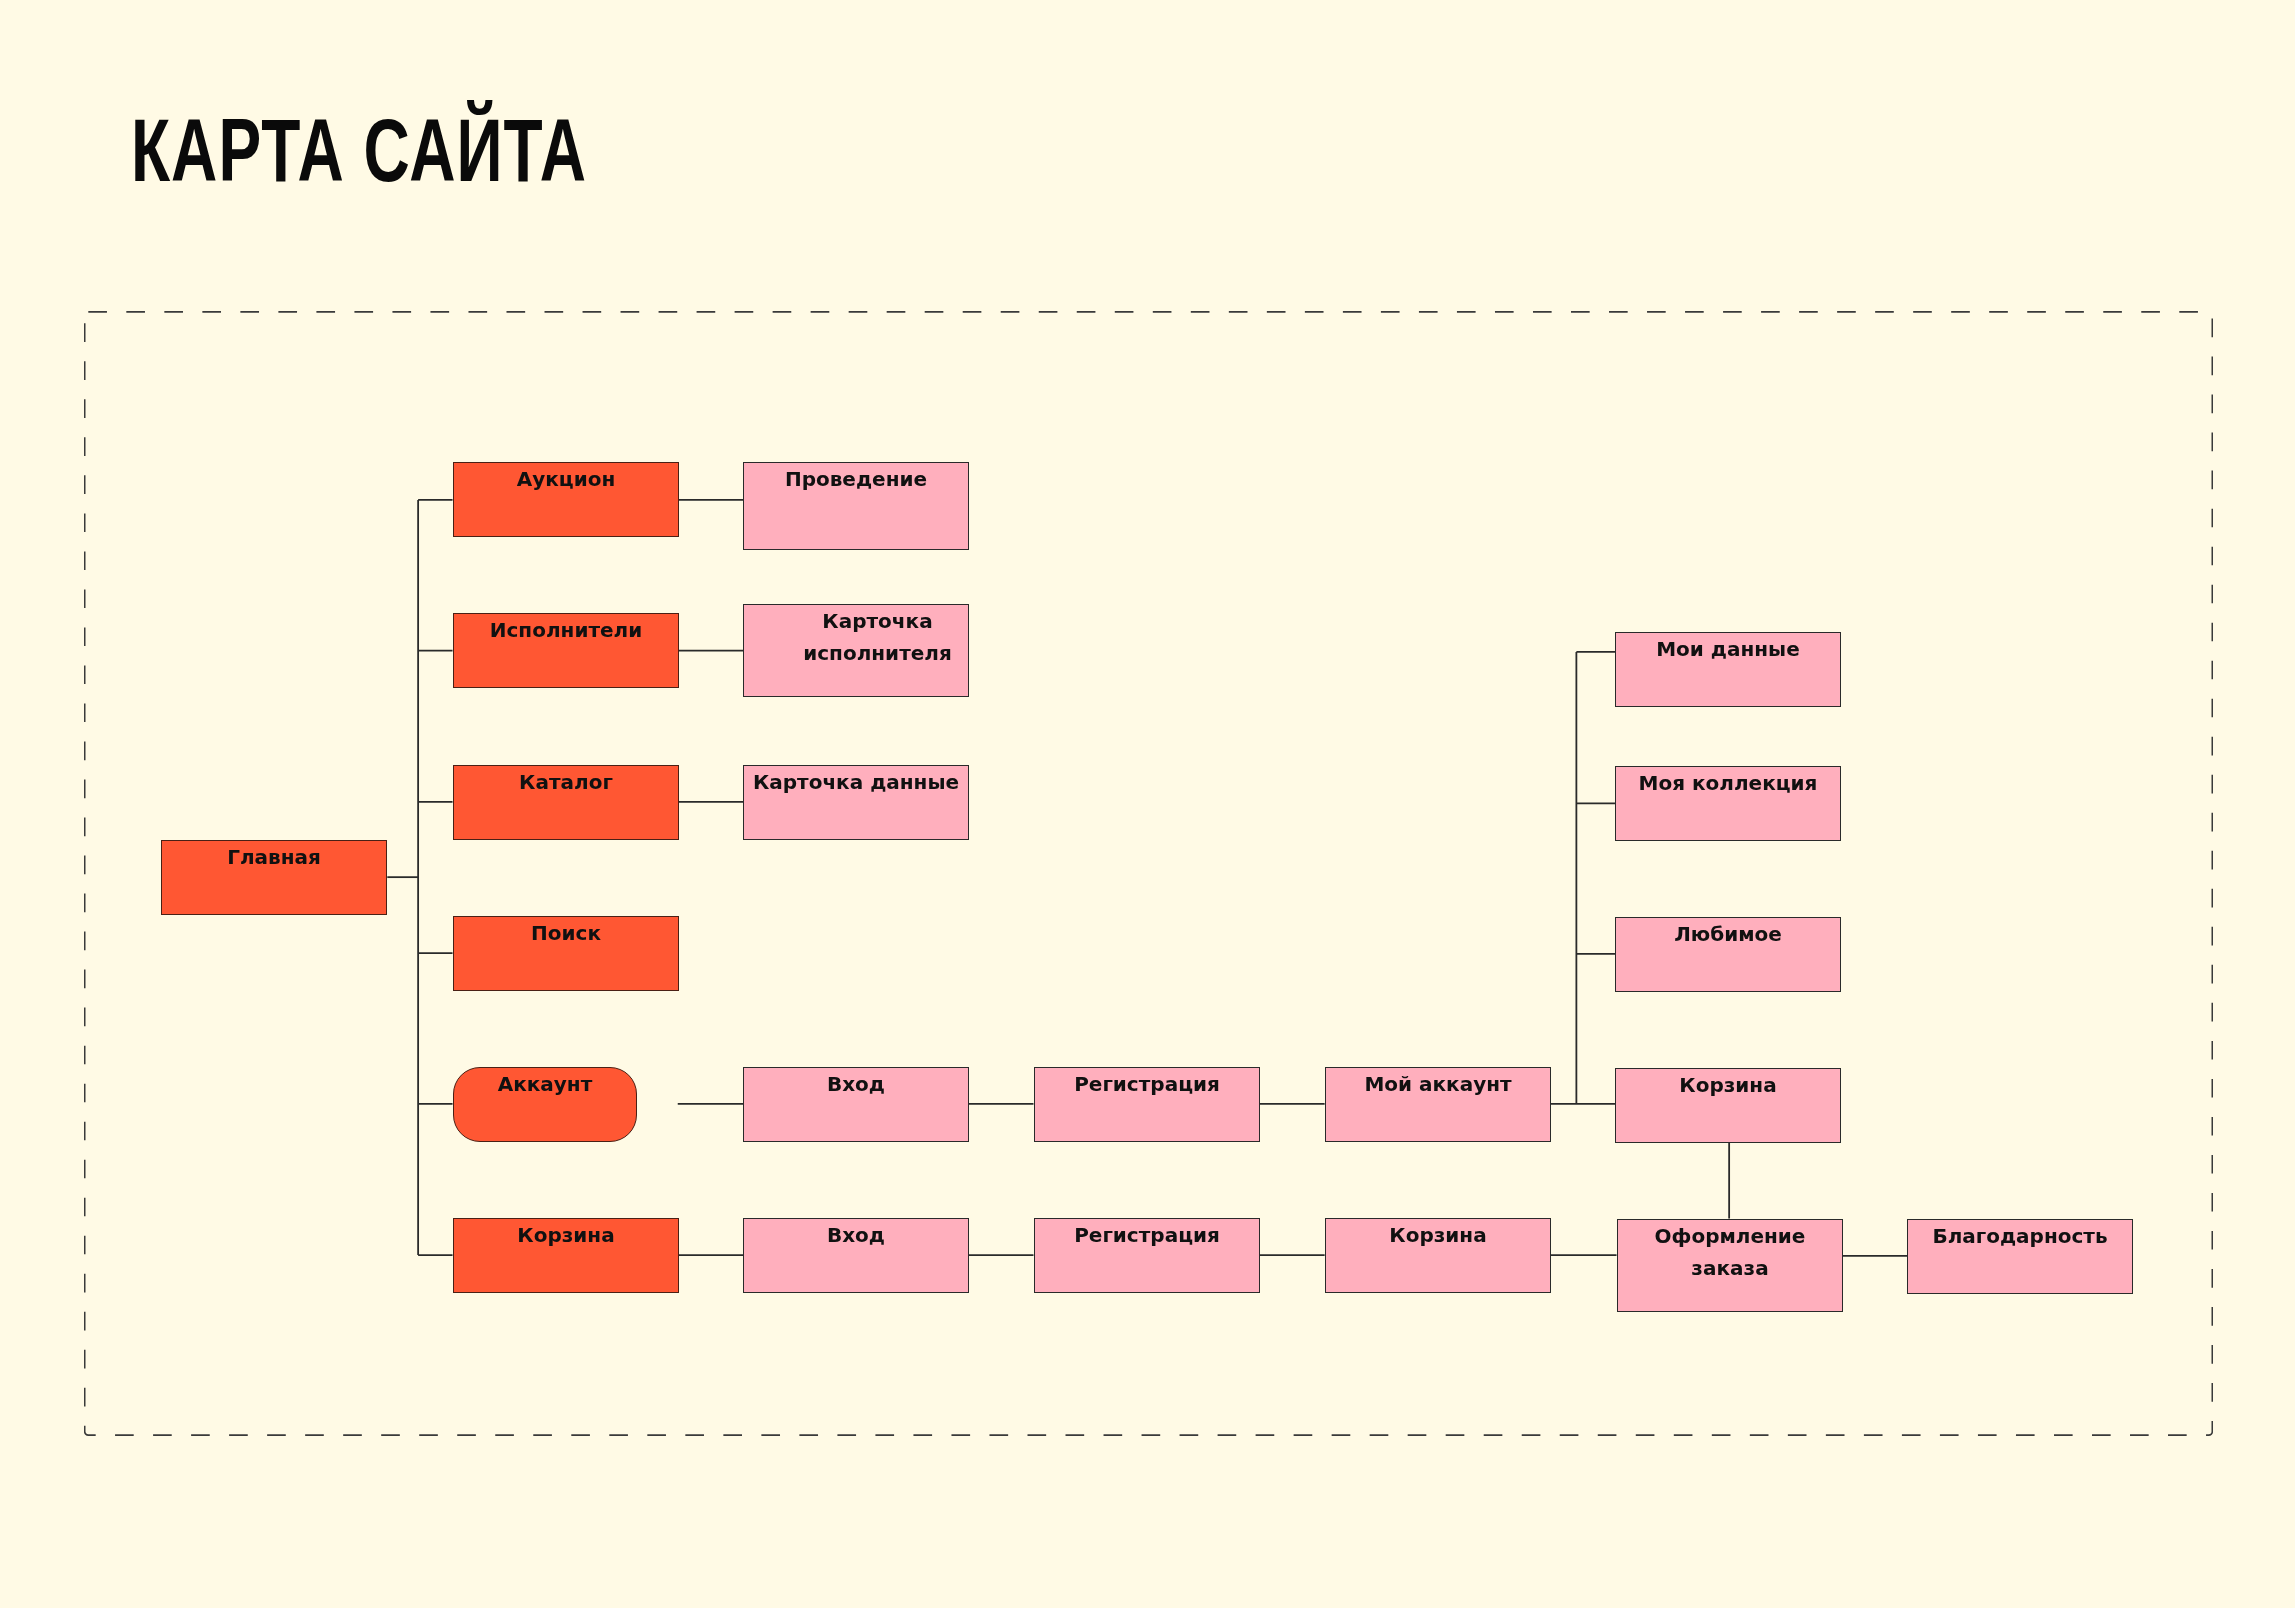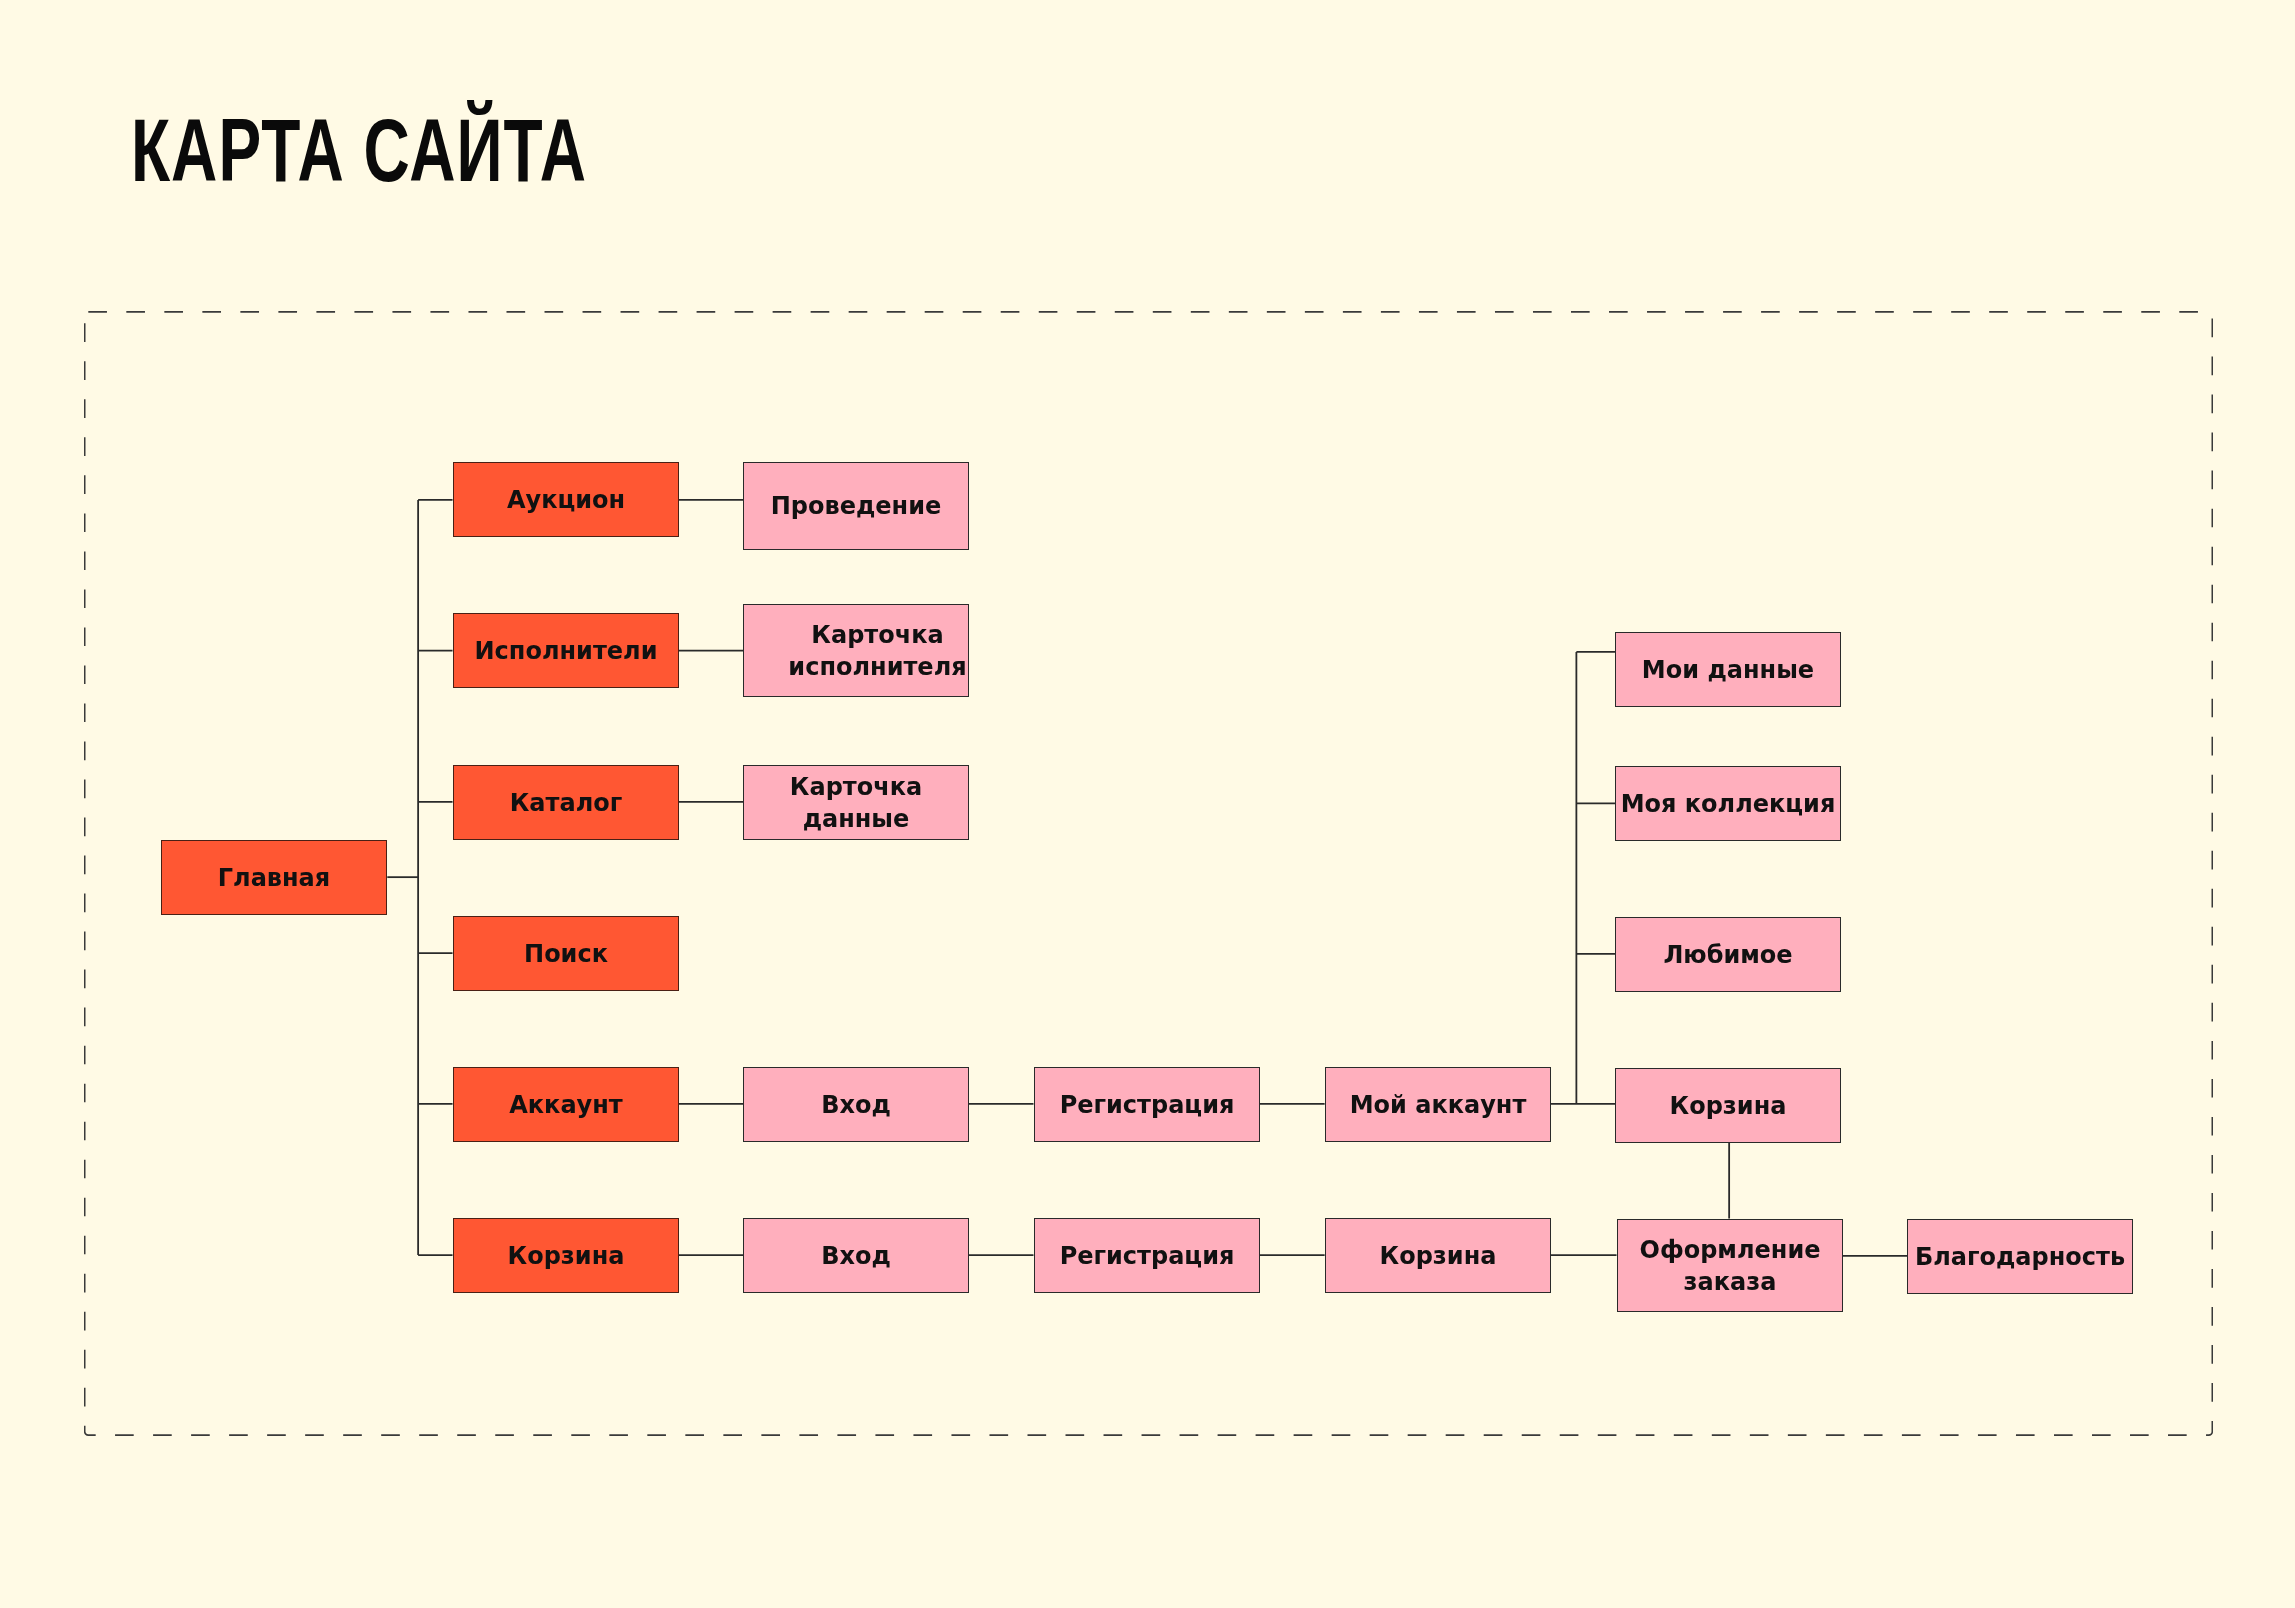--- a/index.html
+++ b/index.html
@@ -16,23 +16,23 @@
     transform: scaleX(0.72); transform-origin: left top;
   }
   .frame {
     position: absolute; left: 84px; top: 311px; width: 2129px; height: 1125px;
     box-sizing: border-box;
   }
   .frame svg { position: absolute; left: 0; top: 0; }
   .lines { position: absolute; left: 0; top: 0; }
   .node {
     position: absolute; box-sizing: border-box;
-    display: flex; align-items: center; justify-content: center; text-align: center;
+    display: flex; justify-content: center; text-align: center;
     font-family: "DejaVu Sans", sans-serif; font-weight: 600;
-    font-size: 24px; line-height: 32px; color: #111;
+    font-size: 20px; line-height: 32px; color: #111;
     border: 1.8px solid #2a2a2a; cursor: pointer;
   }
   .node.primary { background: #FF5733; border-color: #4a2015; }
   .node.secondary { background: #FFAFBD; border-color: #2a2a2a; }
   .node span { display: block; white-space: pre-line; }
 </style>
 </head>
 <body>
 
 <div class="title">КАРТА САЙТА</div>
@@ -92,21 +92,21 @@
 </div>
 <div class="node primary" style="left:453px; top:613px; width:226px; height:75px;">
   <span>Исполнители</span>
 </div>
 <div class="node primary" style="left:453px; top:765px; width:226px; height:75px;">
   <span>Каталог</span>
 </div>
 <div class="node primary" style="left:453px; top:916px; width:226px; height:75px;">
   <span>Поиск</span>
 </div>
-<div class="node primary" style="left:453px; top:1067px; width:226px; height:75px;">
+<div class="node primary" style="left:453px; top:1067px; width:184px; height:75px;border-radius:27px;">
   <span>Аккаунт</span>
 </div>
 <div class="node primary" style="left:453px; top:1218px; width:226px; height:75px;">
   <span>Корзина</span>
 </div>
 
 <div class="node secondary" style="left:743px; top:462px; width:226px; height:88px;">
   <span>Проведение</span>
 </div>
 <div class="node secondary" style="left:743px; top:604px; width:226px; height:93px;padding-left:43px;">

